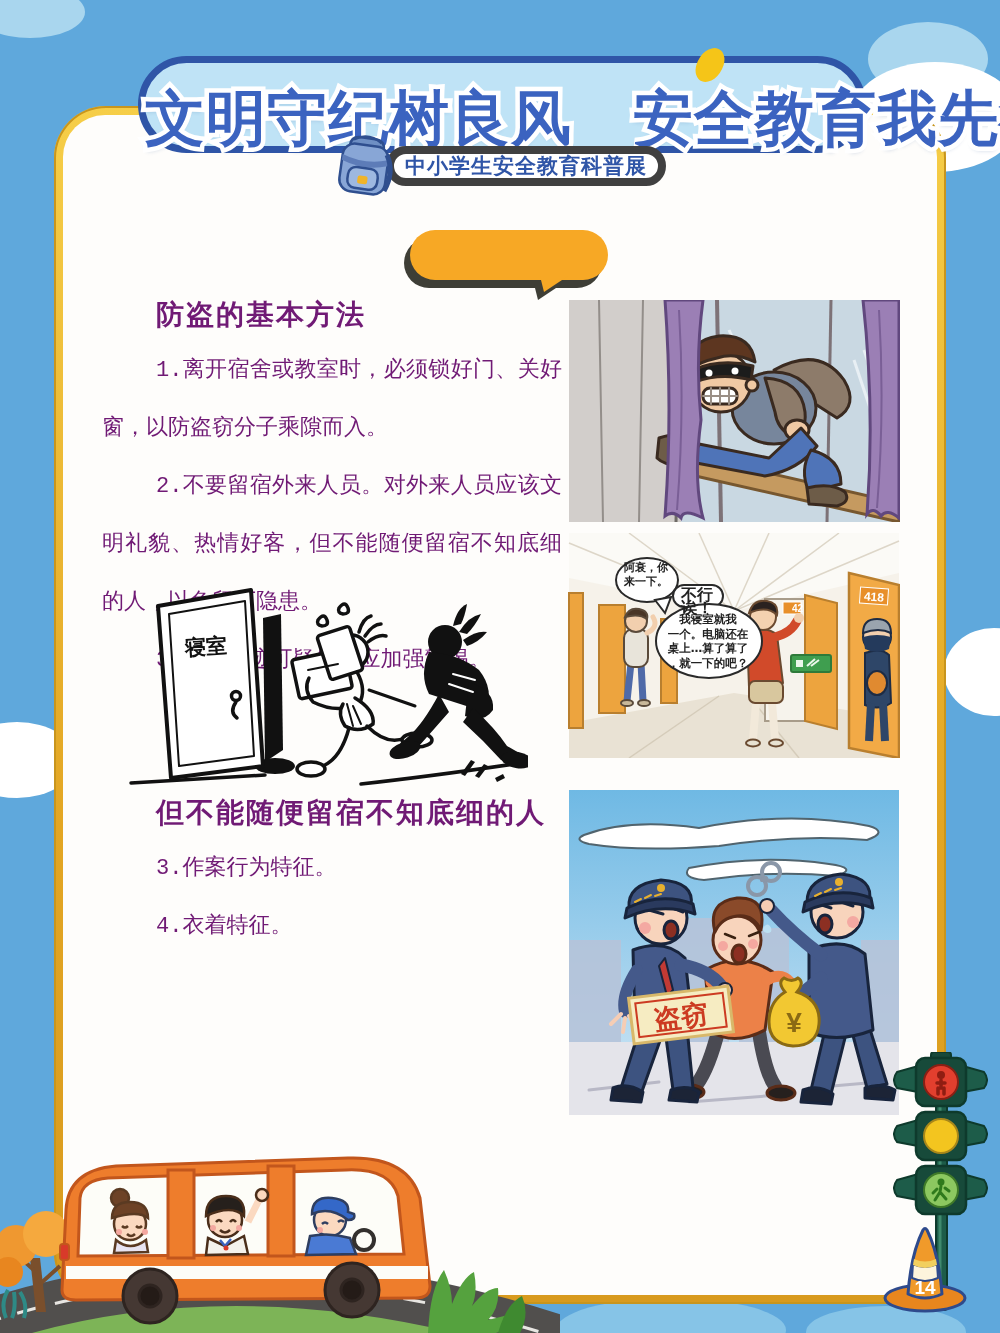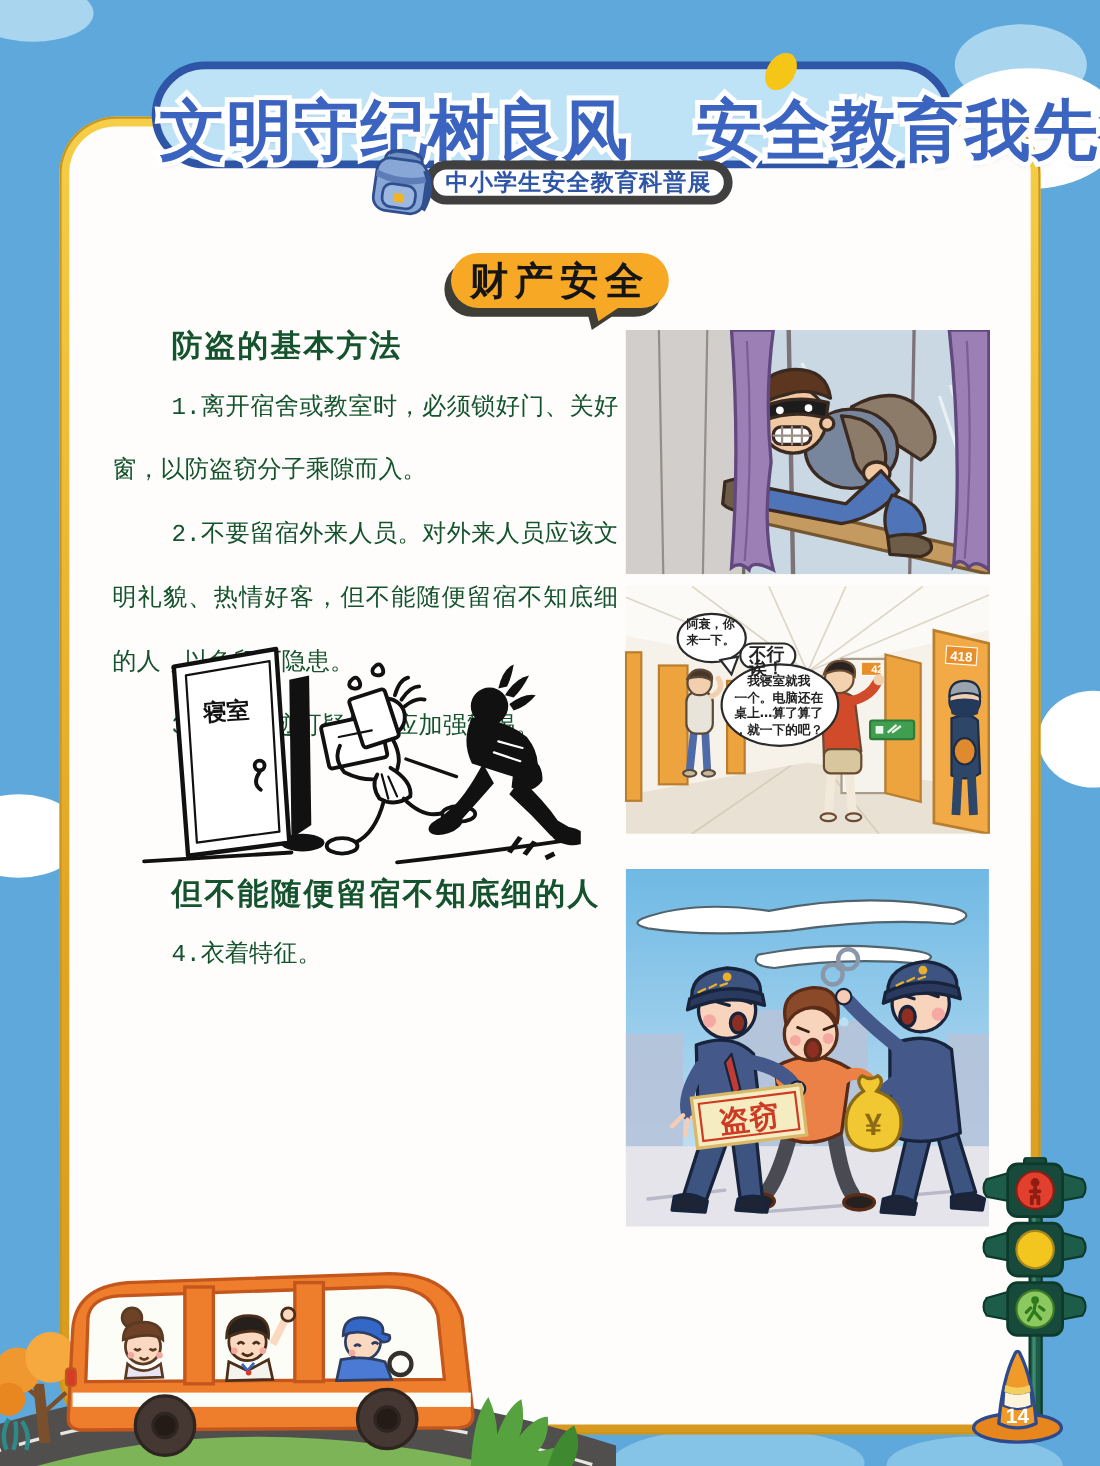--- a/index.html
+++ b/index.html
@@ -23,21 +23,21 @@
   .subtitle-pill{position:absolute;left:386px;top:146px;width:280px;height:40px;background:#fff;
     border:8px solid #404040;border-radius:22px;display:flex;align-items:center;justify-content:center;
     font-size:21px;font-weight:bold;color:#2f55a7;letter-spacing:1px;z-index:7}
   .backpack{position:absolute;left:326px;top:132px;width:76px;height:72px;z-index:8}
   
   .badge-wrap{position:absolute;left:398px;top:222px;width:232px;height:84px;z-index:5}
   .badge-label{position:absolute;left:12px;top:8px;width:198px;height:50px;display:flex;align-items:center;
     justify-content:center;font-size:35px;font-weight:900;color:#151515;letter-spacing:6px;
     font-family:"DejaVu Sans",sans-serif}
   
-  .tblock{position:absolute;color:#14532d}
+  .tblock{position:absolute;color:#701a75}
   .tblock h3{font-family:"DejaVu Sans",sans-serif;font-size:28px;font-weight:900;margin-left:54px;
     letter-spacing:2px;margin-bottom:8px}
   .tblock p{font-family:Liberation Mono, monospace;font-size:22px;line-height:58px;
     text-indent:54px;text-align:justify}
   
   .panel{position:absolute}
   .panel svg{display:block;width:100%;height:100%}
   .bubble-text{position:absolute;white-space:pre-line;font-weight:bold;color:#222;text-align:center;
     font-family:"DejaVu Sans",sans-serif}
   .bt1{left:46px;top:28px;width:64px;font-size:11px;line-height:14px}
@@ -82,21 +82,20 @@
   <svg viewBox="0 0 232 84" style="width:100%;height:100%">
     <g fill="#3e3e36">
       <rect x="6" y="16" width="198" height="50" rx="25"></rect>
       <path d="M136,62 L164,62 L140,78 Z"></path>
     </g>
     <g fill="#f7a825">
       <rect x="12" y="8" width="198" height="50" rx="25"></rect>
       <path d="M142,54 L170,54 L146,70 Z"></path>
     </g>
   </svg>
-  <div class="badge-label">财产安全</div>
 </div>
 
 <div class="tblock" style="left:102px;top:296px;width:460px">
   <h3>防盗的基本方法</h3>
   <p>1.离开宿舍或教室时，必须锁好门、关好窗，以防盗窃分子乘隙而入。</p>
   <p>2.不要留宿外来人员。对外来人员应该文明礼貌、热情好客，但不能随便留宿不知底细的人，以免留下隐患。</p>
   <p>3.发现形迹可疑的人应加强警惕。</p>
 </div>
 
 <div class="panel" style="left:123px;top:578px;width:405px;height:215px">
@@ -147,20 +146,21 @@
         <path d="M372,200 l8,-4 2,4 -8,4 Z"></path>
       </g>
       <path d="M330,96 L352,102 M326,106 L350,114" stroke="#fff" stroke-width="2"></path>
     </g>
     <text x="62" y="76" font-size="21" font-weight="bold" fill="#111" transform="rotate(-4 80 70)">寝室</text>
   </svg>
 </div>
 
 <div class="tblock" style="left:102px;top:794px;width:472px">
   <h3>但不能随便留宿不知底细的人</h3>
+  <p>3.作案行为特征。</p>
   <p>4.衣着特征。</p>
 </div>
 
 <div class="panel" style="left:568px;top:300px;width:332px;height:222px">
   <svg viewBox="0 0 330 222">
     <rect width="330" height="222" fill="#dfdcd8"></rect>
     <rect x="0" y="0" width="112" height="222" fill="#d2cecb"></rect>
     <path d="M30,0 L34,222 M74,0 L70,222" stroke="#938e8a" stroke-width="2" fill="none"></path>
     <path d="M112,0 L107,222" stroke="#6e6a66" stroke-width="3" fill="none"></path>
     <rect x="112" y="0" width="218" height="222" fill="#c9d8e2"></rect>

